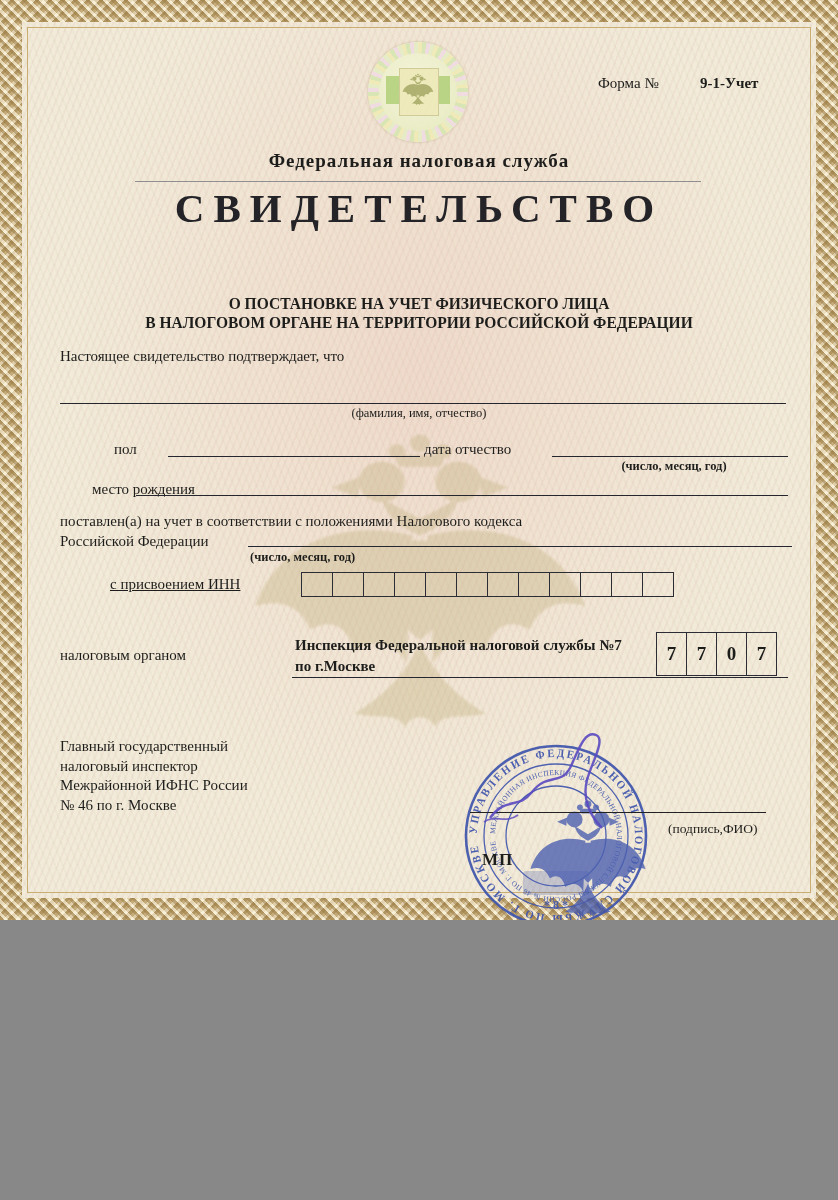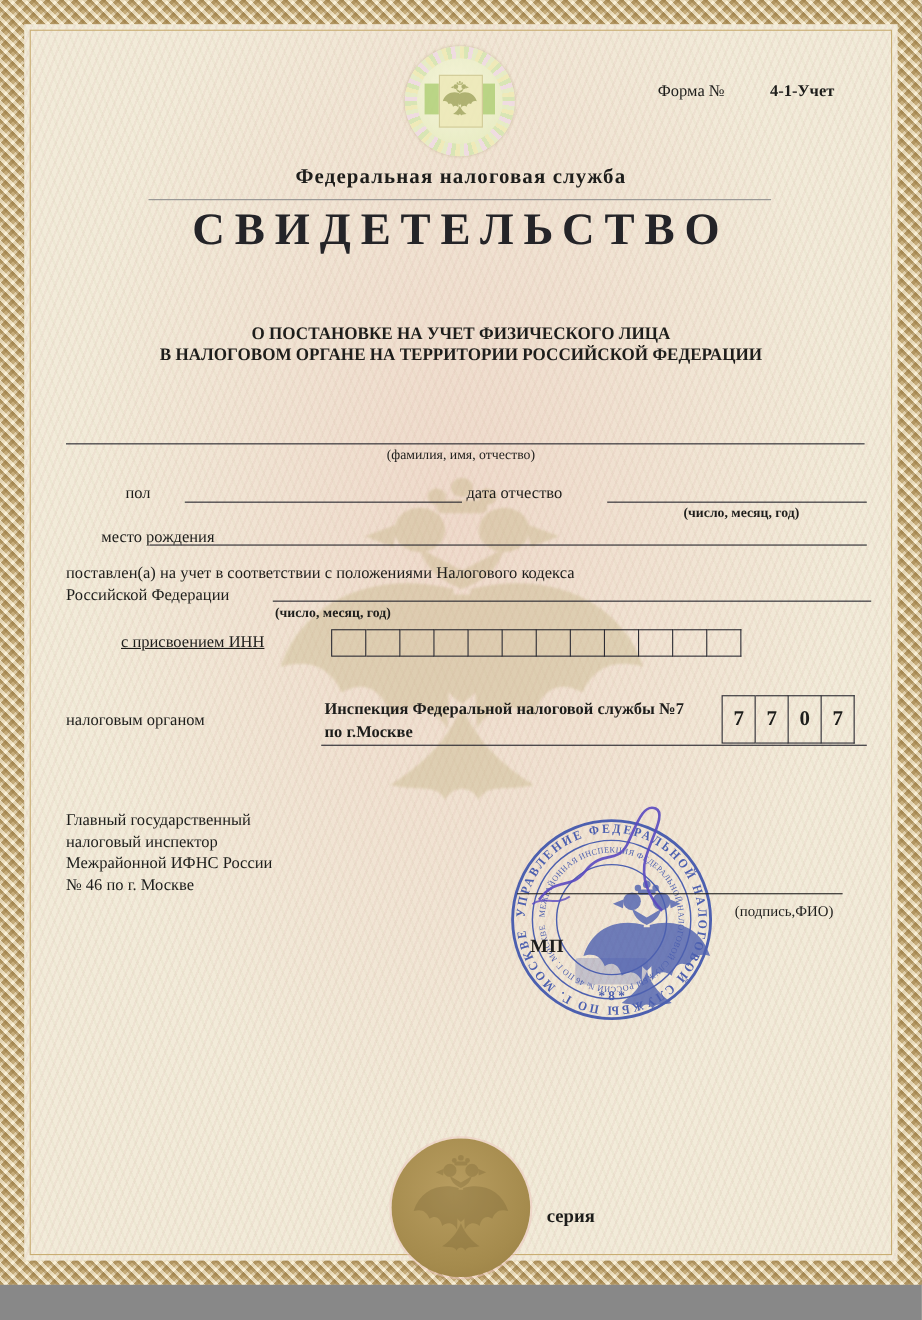--- a/index.html
+++ b/index.html
@@ -1,17 +1,17 @@
 <!DOCTYPE html>
 <html><head>
 <meta charset="utf-8">
 <style>
   html,body{margin:0;padding:0;background:#888;}
   .page{
-    position:relative;width:838px;height:1168px;margin:0 auto;overflow:hidden;
+    position:relative;width:838px;height:920px;margin:0 auto;overflow:hidden;
     font-family:"Liberation Serif","DejaVu Serif",serif;color:#1d1d1b;
     background-color:#d9c293;
     background-image:
       repeating-linear-gradient(45deg, rgba(150,119,63,0.55) 0 3px, rgba(255,249,230,0.60) 3px 6px, rgba(150,119,63,0.18) 6px 9px),
       repeating-linear-gradient(-45deg, rgba(150,119,63,0.50) 0 3px, rgba(255,249,230,0.55) 3px 6px, rgba(150,119,63,0.15) 6px 9px);
   }
   .paper{
     position:absolute;inset:22px;
     background-color:#f2ebd9;
     background-image:
@@ -94,33 +94,34 @@
     <div class="holo-green-l"></div>
     <div class="holo-green-r"></div>
     <div class="holo-shield">
       <svg width="36" height="44" viewBox="0 0 100 100" fill="#9aa14b" opacity="0.8">
           <use href="#eagle"></use>
         </svg>
     </div>
   </div>
 
   <div class="abs t15 z1" style="left:598px;top:74px;">Форма №</div>
-  <div class="abs t15 b z1" style="left:700px;top:74px;">4-1-Учет</div>
+  <div class="abs t15 b z1" style="left:700px;top:74px;">9-1-Учет</div>
 
   <div class="abs watermark" style="left:228px;top:428px;">
     <svg width="384" height="336" viewBox="0 0 100 100" preserveAspectRatio="none" fill="#c3b383">
         <use href="#eagle"></use>
       </svg>
   </div>
 
   <div class="abs ctr agency z1" style="top:150px;">Федеральная налоговая служба</div>
   <div class="abs z1" style="left:135px;top:181px;width:566px;height:1px;background:#8f8f8f;"></div>
   <div class="abs ctr doc-title z1" style="top:184px;">СВИДЕТЕЛЬСТВО</div>
   <div class="abs ctr subtitle z1" style="top:295px;">О ПОСТАНОВКЕ НА УЧЕТ ФИЗИЧЕСКОГО ЛИЦА</div>
   <div class="abs ctr subtitle z1" style="top:314px;">В НАЛОГОВОМ ОРГАНЕ НА ТЕРРИТОРИИ РОССИЙСКОЙ ФЕДЕРАЦИИ</div>
+  <div class="abs t15 z1" style="left:60px;top:347px;">Настоящее свидетельство подтверждает, что</div>
 
   <div class="abs uline z1" style="left:60px;top:386px;width:726px;height:17px;"></div>
   <div class="abs ctr cap z1" style="top:406px;">(фамилия, имя, отчество)</div>
 
   <div class="abs t15 z1" style="left:114px;top:440px;">пол</div>
   <div class="abs uline z1" style="left:168px;top:440px;width:252px;height:16px;"></div>
   <div class="abs t15 z1" style="left:424px;top:440px;">дата отчество</div>
   <div class="abs uline z1" style="left:552px;top:440px;width:236px;height:16px;"></div>
   <div class="abs cap b z1" style="left:560px;top:459px;width:228px;text-align:center;">(число, месяц, год)</div>
 

